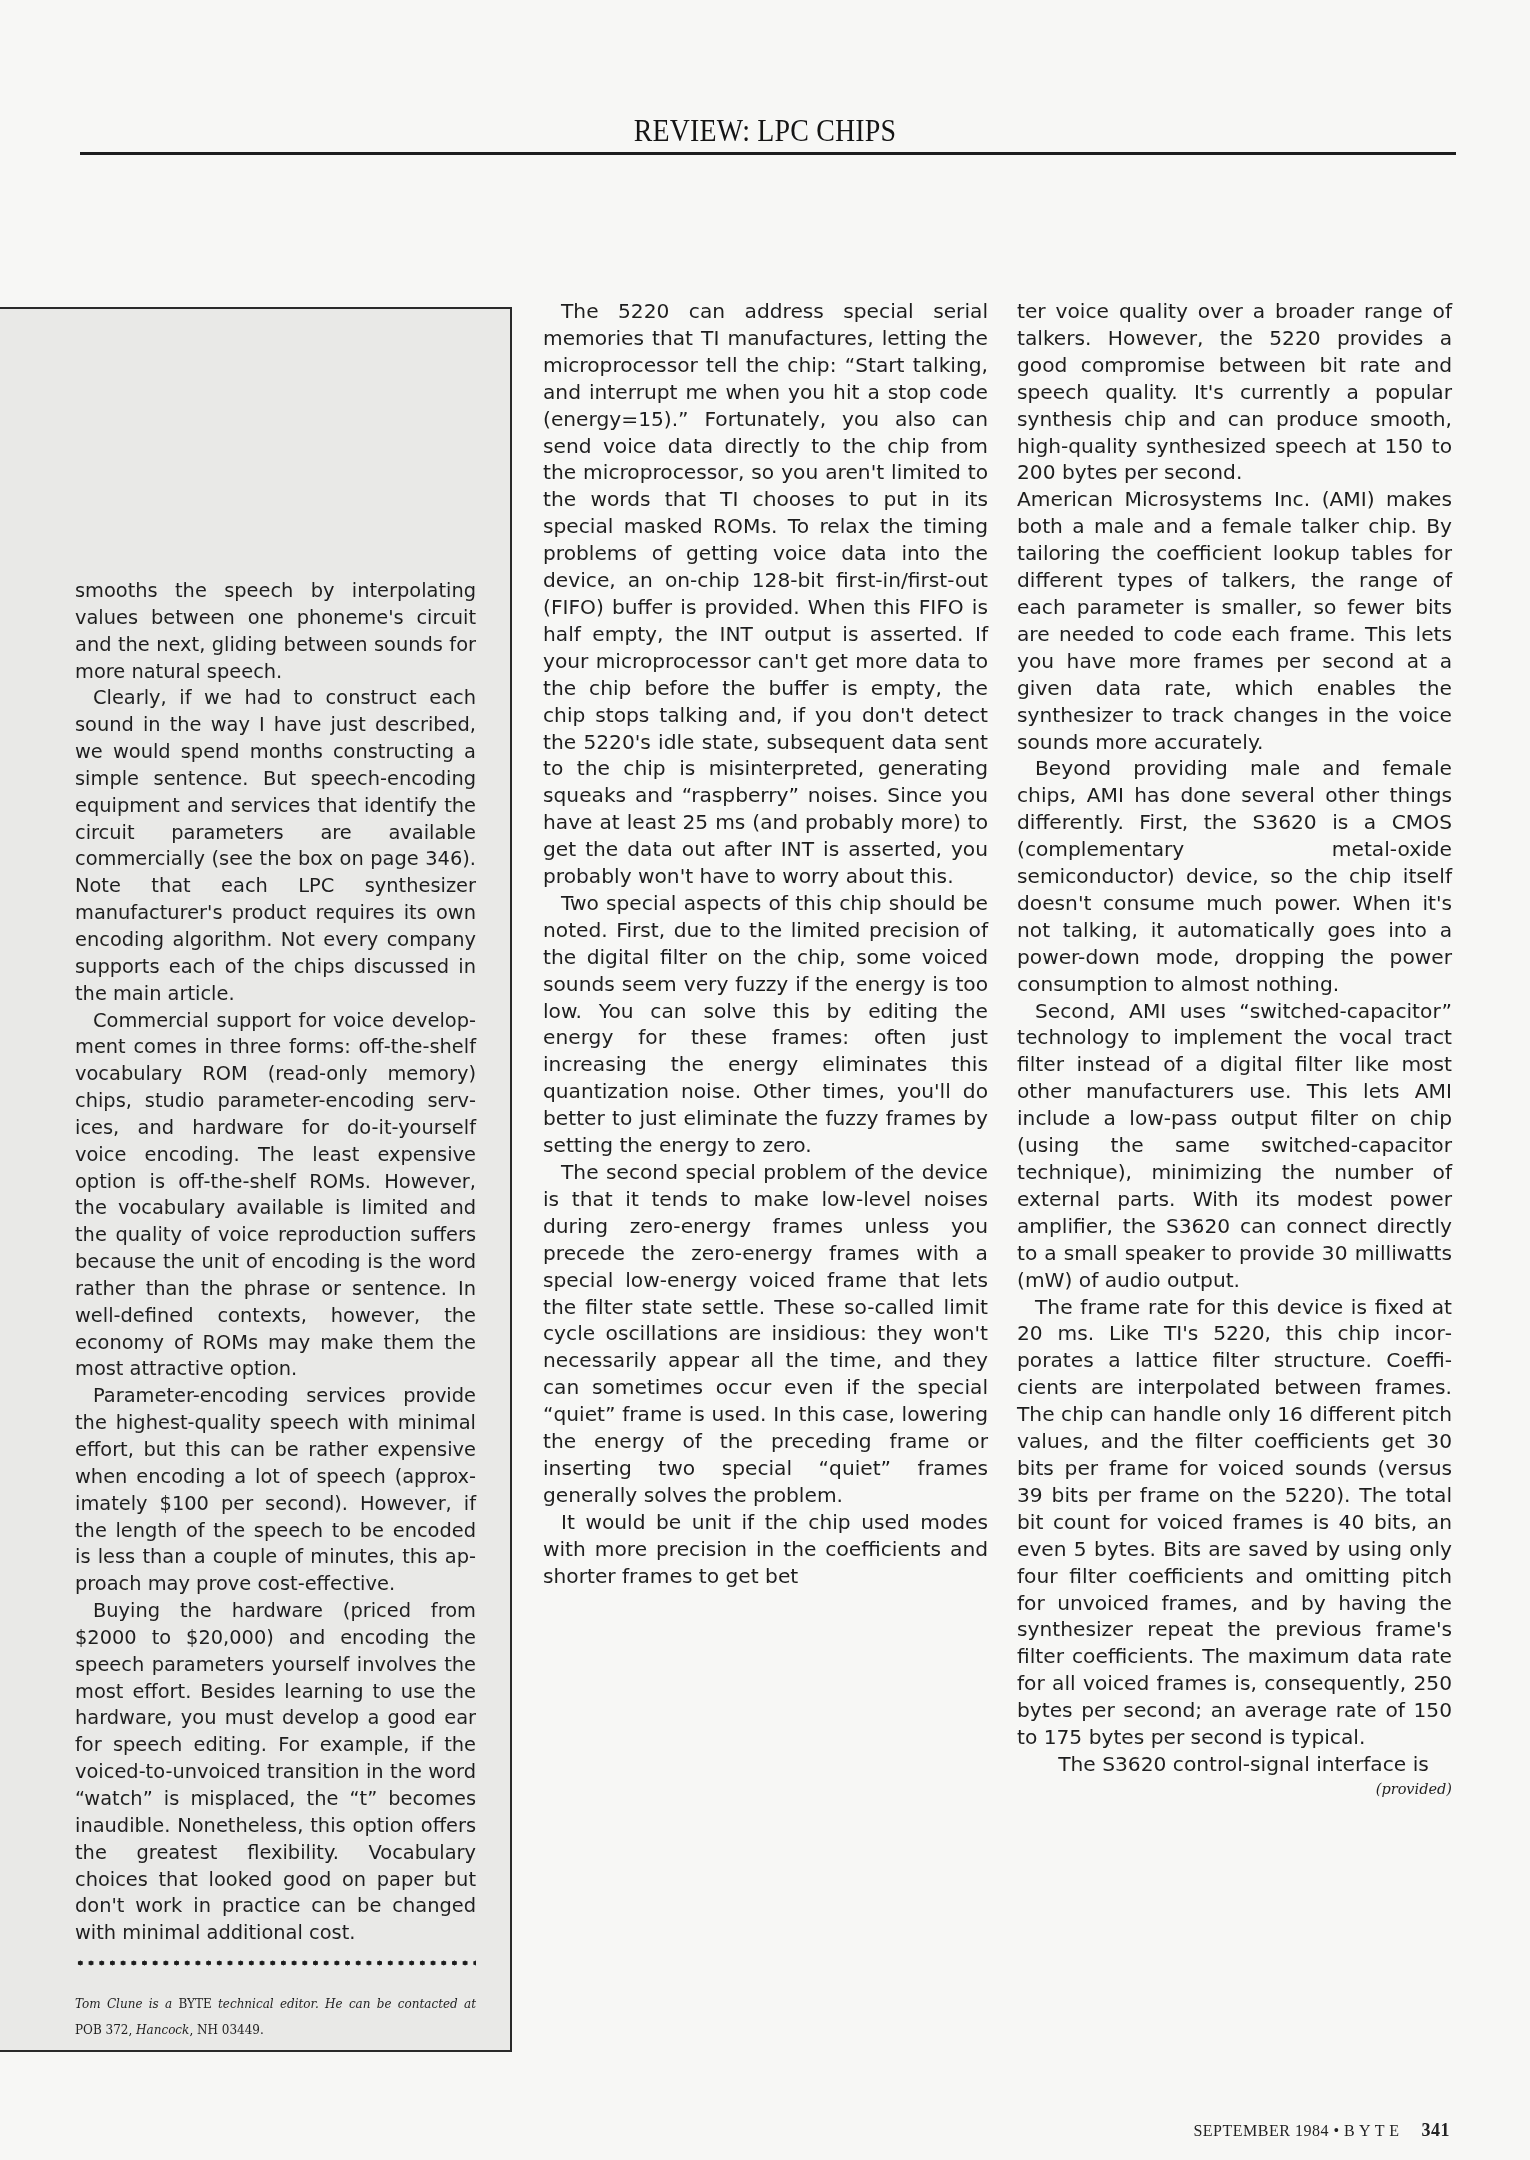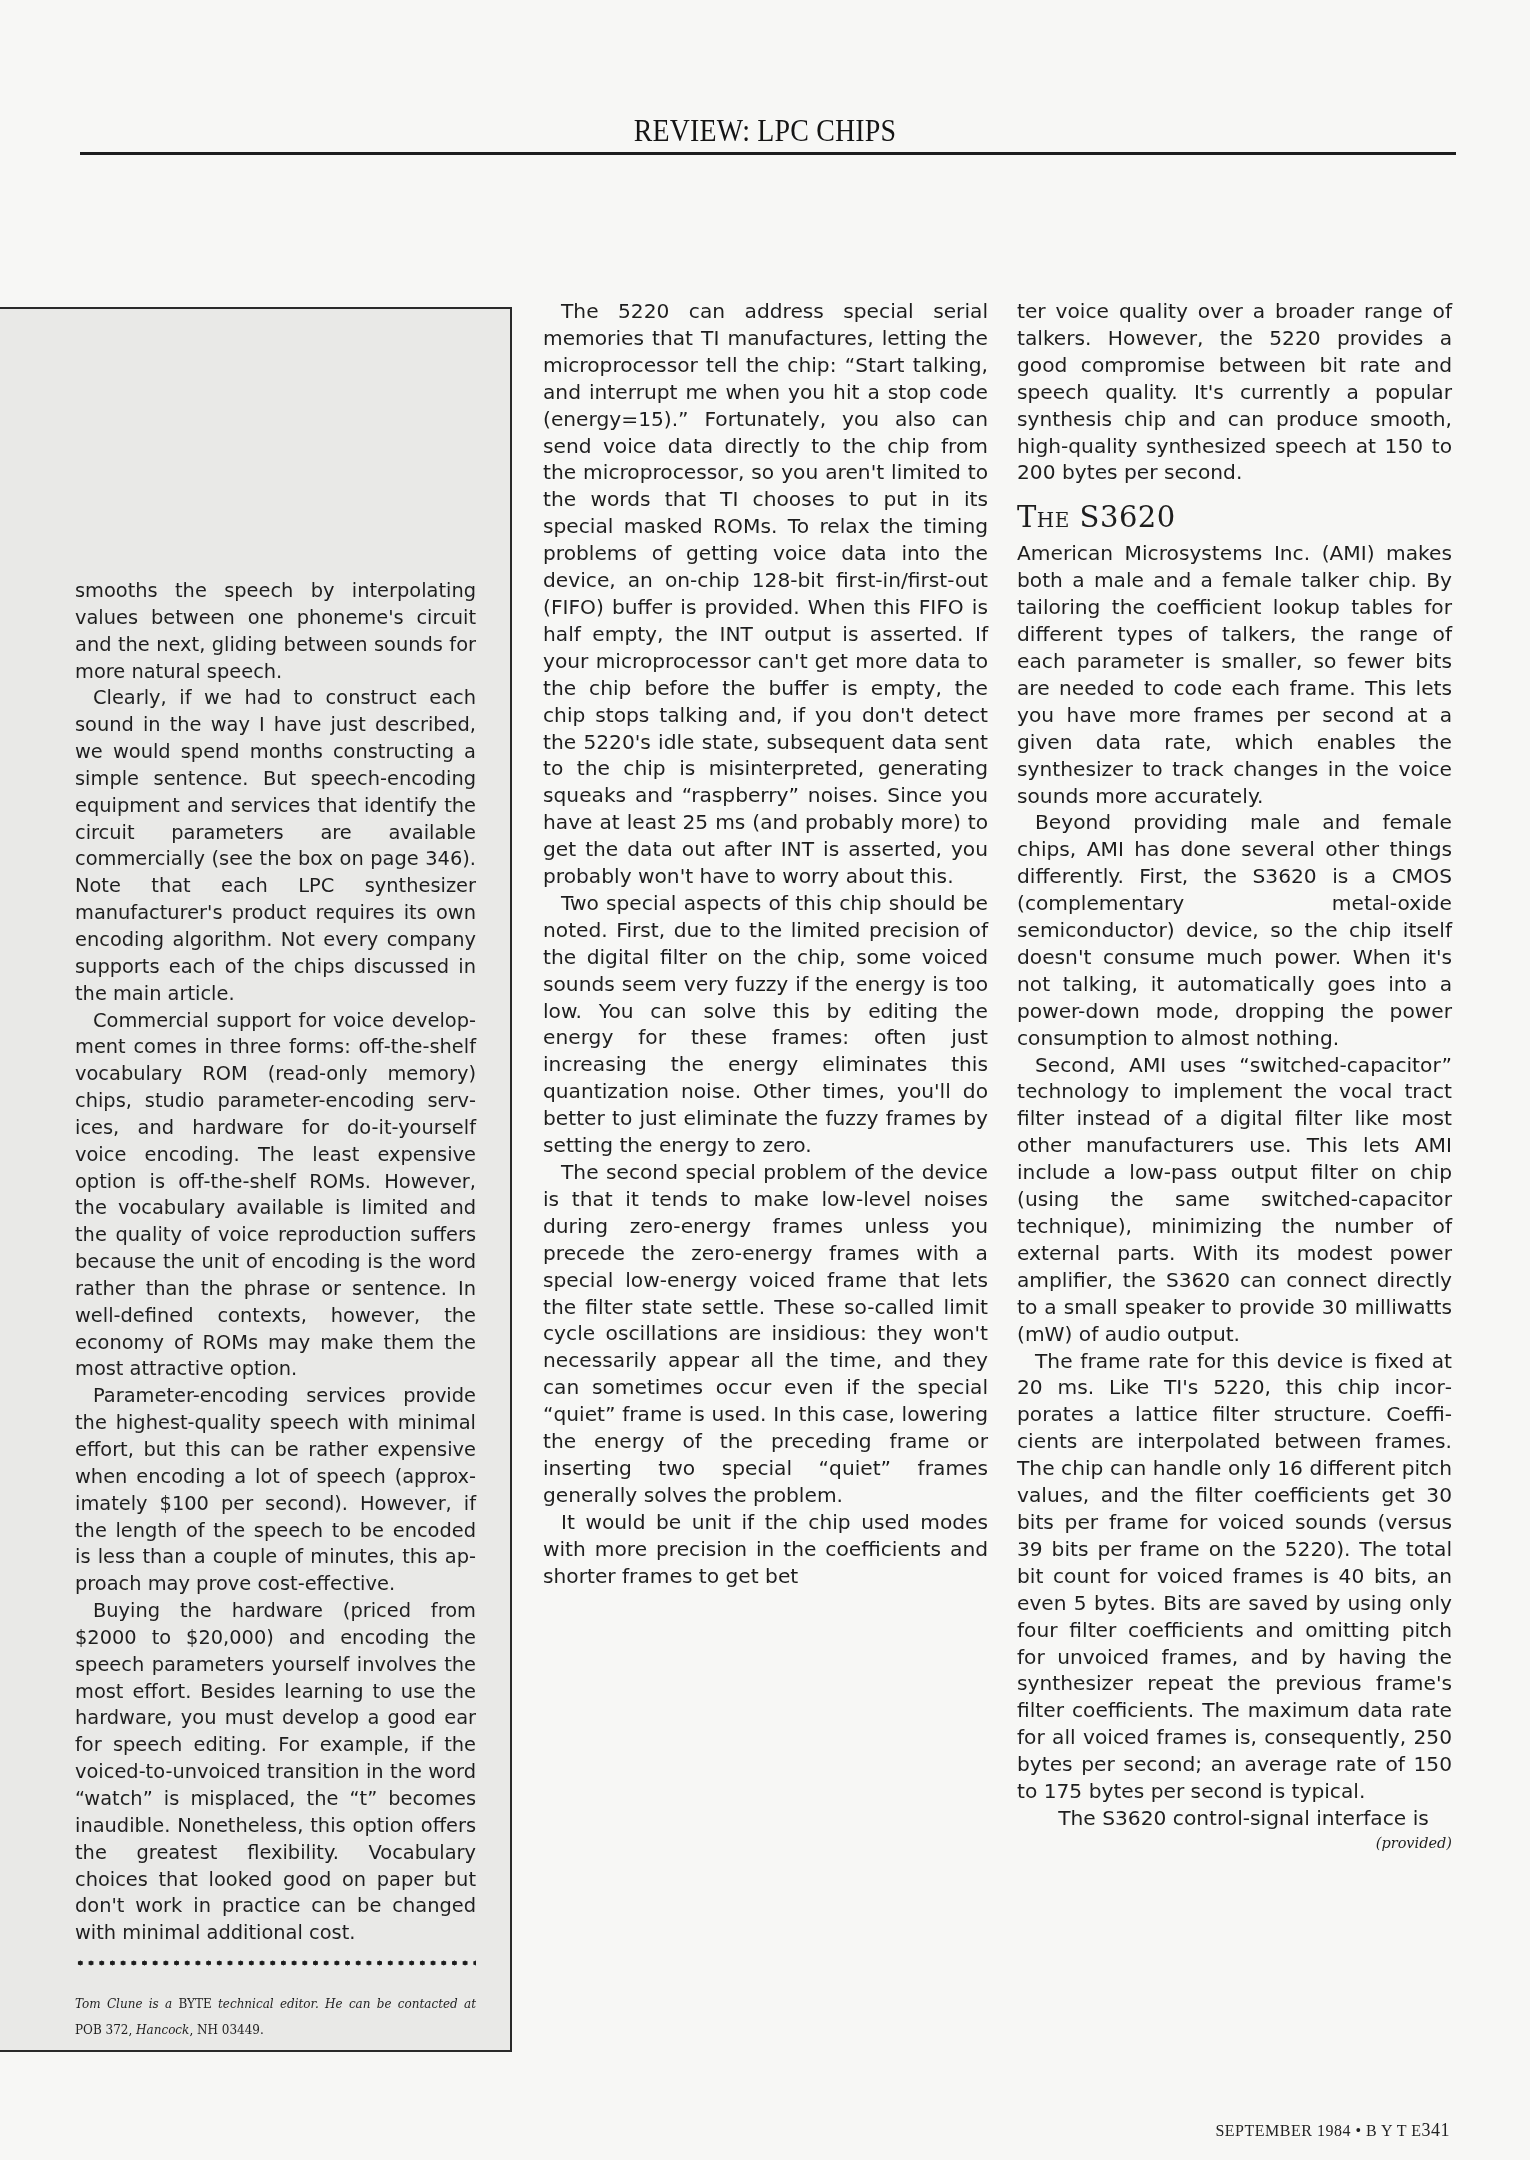--- a/index.html
+++ b/index.html
@@ -47,21 +47,21 @@
   .bio i { font-style: italic; }
   .continued {
     text-align: right; font-style: italic; font-size: 14.5px; line-height: 22px;
     font-family: "DejaVu Serif", serif;
   }
   .folio {
     position: absolute; right: 80px; top: 2130px; font-size: 16px;
     font-family: "Liberation Serif", serif; letter-spacing: 0.5px; color: #222;
     transform: translateY(-50%);
   }
-  .folio .pg { font-weight: normal; font-size: 18px; }
+  .folio .pg { font-weight: bold; margin-left: 22px; font-size: 18px; }
 </style>
 </head>
 <body>
 
 <div class="running-head">REVIEW: LPC CHIPS</div>
 <div class="head-rule"></div>
 
 <div class="sidebar-box"></div>
 
 <div class="col col1">
@@ -78,21 +78,20 @@
 
 <div class="col col2">
   <p class="ind">The 5220 can address special serial memories that TI manufactures, letting the microprocessor tell the chip: “Start talking, and interrupt me when you hit a stop code (energy=15).” Fortunately, you also can send voice data directly to the chip from the microprocessor, so you aren't limited to the words that TI chooses to put in its special masked ROMs. To relax the timing problems of getting voice data into the device, an on-chip 128-bit first-in/first-out (FIFO) buffer is provided. When this FIFO is half empty, the INT output is asserted. If your microprocessor can't get more data to the chip before the buffer is empty, the chip stops talking and, if you don't detect the 5220's idle state, subse­quent data sent to the chip is misinter­preted, generating squeaks and “rasp­berry” noises. Since you have at least 25 ms (and probably more) to get the data out after INT is asserted, you prob­ably won't have to worry about this.</p>
   <p class="ind">Two special aspects of this chip should be noted. First, due to the limited preci­sion of the digital filter on the chip, some voiced sounds seem very fuzzy if the energy is too low. You can solve this by editing the energy for these frames: often just increasing the energy eliminates this quantization noise. Other times, you'll do better to just eliminate the fuzzy frames by setting the energy to zero.</p>
   <p class="ind">The second special problem of the device is that it tends to make low-level noises during zero-energy frames unless you precede the zero-energy frames with a special low-energy voiced frame that lets the filter state settle. These so-called limit cycle oscillations are in­sidious: they won't necessarily appear all the time, and they can sometimes oc­cur even if the special “quiet” frame is used. In this case, lowering the energy of the preceding frame or inserting two special “quiet” frames generally solves the problem.</p>
   <p class="ind">It would be unit if the chip used modes with more precision in the coef­ficients and shorter frames to get bet­</p>
 </div>
 
 <div class="col col3">
   <p>ter voice quality over a broader range of talkers. However, the 5220 provides a good compromise between bit rate and speech quality. It's currently a popular synthesis chip and can produce smooth, high-quality synthesized speech at 150 to 200 bytes per second.</p>
-  <div class="section-head">The S3620</div>
   <p>American Microsystems Inc. (AMI) makes both a male and a female talker chip. By tailoring the coefficient lookup tables for different types of talkers, the range of each parameter is smaller, so fewer bits are needed to code each frame. This lets you have more frames per second at a given data rate, which enables the synthesizer to track changes in the voice sounds more accurately.</p>
   <p class="ind">Beyond providing male and female chips, AMI has done several other things differently. First, the S3620 is a CMOS (complementary metal-oxide semiconductor) device, so the chip itself doesn't consume much power. When it's not talking, it automatically goes into a power-down mode, dropping the power consumption to almost nothing.</p>
   <p class="ind">Second, AMI uses “switched-capac­itor” technology to implement the vocal tract filter instead of a digital filter like most other manufacturers use. This lets AMI include a low-pass output filter on chip (using the same switched-capacitor technique), minimizing the number of external parts. With its modest power amplifier, the S3620 can connect direct­ly to a small speaker to provide 30 milli­watts (mW) of audio output.</p>
   <p class="ind">The frame rate for this device is fixed at 20 ms. Like TI's 5220, this chip incor­porates a lattice filter structure. Coeffi­cients are interpolated between frames. The chip can handle only 16 different pitch values, and the filter coefficients get 30 bits per frame for voiced sounds (versus 39 bits per frame on the 5220). The total bit count for voiced frames is 40 bits, an even 5 bytes. Bits are saved by using only four filter coefficients and omitting pitch for unvoiced frames, and by having the synthesizer repeat the previous frame's filter coefficients. The maximum data rate for all voiced frames is, consequently, 250 bytes per second; an average rate of 150 to 175 bytes per second is typical.</p>
   <p class="ind" style="text-align:center">The S3620 control-signal interface is</p>
   <div class="continued">(provided)</div>
 </div>
 
 <div class="folio">
   <span>SEPTEMBER 1984 • B Y T E</span><span class="pg">341</span>

